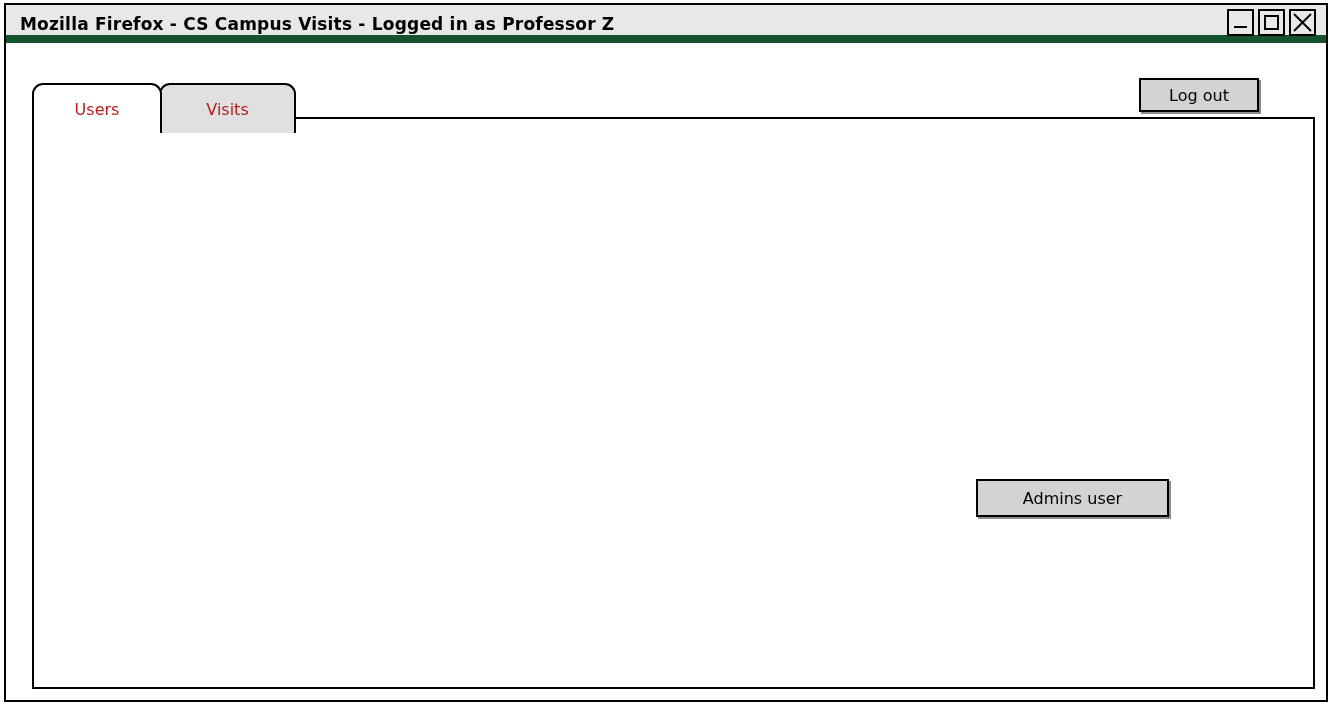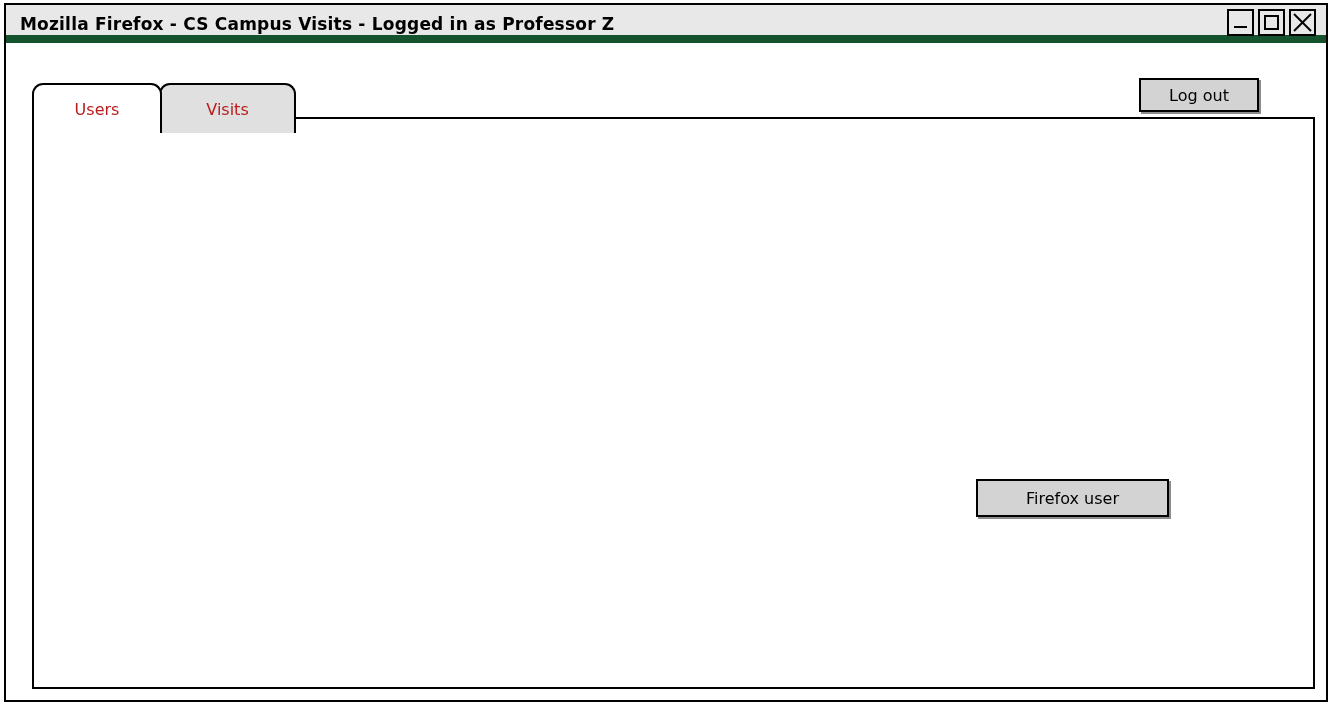--- a/index.html
+++ b/index.html
@@ -437,21 +437,21 @@
           </svg>
       </span>
       <span class="cblabel">Coordinator</span>
     </div>
     <div class="btn avail-btn disabled" style="top:334px;">View/edit availability</div>
 
     <div class="btn soft newuser-btn">New user</div>
 
     <div class="divider"></div>
 
-    <div class="btn delete-btn">Firefox user</div>
+    <div class="btn delete-btn">Admins user</div>
 
     <div class="setting-row" style="left:48px; top:483px;">
       <span>Action links in email expire after</span>
       <span class="numbox">3</span>
       <span>days.</span>
     </div>
 
     <div class="setting-row" style="left:48px; top:531px;">
       <span>Send coordinator notifications every</span>
       <span class="numbox">2</span>

